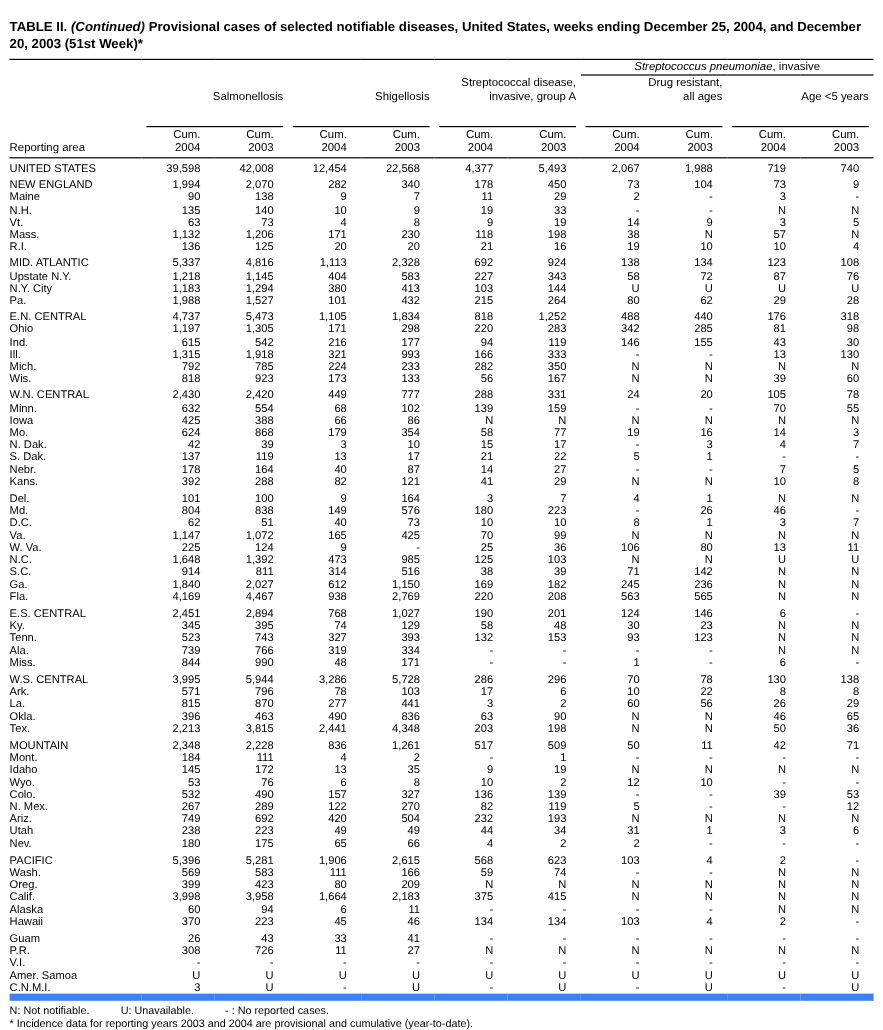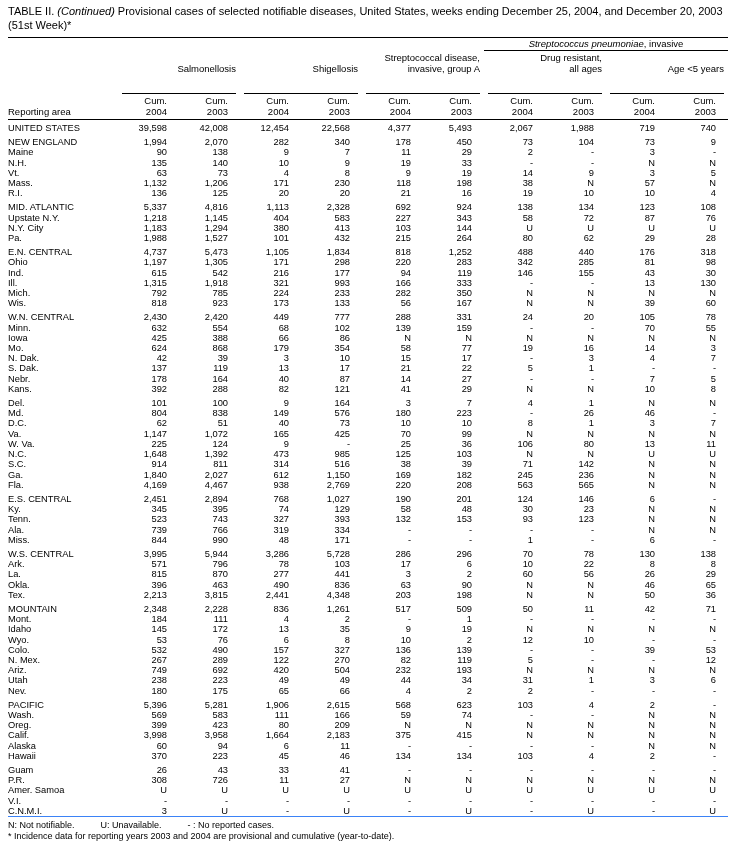--- a/index.html
+++ b/index.html
@@ -2,29 +2,29 @@
 <html><head>
 <meta charset="utf-8">
 <style>
   html, body { margin: 0; padding: 0; background: #fff; }
   body {
     width: 736px; min-height: 858px;
     font-family: "Liberation Sans", sans-serif;
     color: #000;
   }
   .page { padding: 5px 8px 0 8px; }
-  .title { font-size: 11px; font-weight: normal; line-height: 1.25; margin: 0 0 4px 0; }
+  .title { font-size: 11px; font-weight: bold; line-height: 1.25; margin: 12px 0 4px 0; }
   .title .ital { font-style: italic; }
 
   table {
     width: 100%;
     border-collapse: collapse;
     table-layout: fixed;
     border-top: 1px solid #000;
-    border-bottom: 1px solid #3b82f6;
+    border-bottom: 6px solid #3b82f6;
   }
   col.c-area { width: 110px; }
 
   th, td { margin: 0; padding: 0; font-weight: normal; }
   thead th { font-size: 9.5px; line-height: 10.5px; vertical-align: bottom; }
 
   .spanner { border-bottom: 1px solid #000; text-align: center; padding: 1px 0; }
   .spanner em { font-style: italic; }
 
   .grp-th { padding: 2px 4px 0 4px; }
@@ -931,44 +931,44 @@
           <td class="num">11</td>
           <td class="num">27</td>
           <td class="num">N</td>
           <td class="num">N</td>
           <td class="num">N</td>
           <td class="num">N</td>
           <td class="num">N</td>
           <td class="num">N</td>
         </tr>
         <tr>
+          <td class="area">V.I.</td>
+          <td class="num">-</td>
+          <td class="num">-</td>
+          <td class="num">-</td>
+          <td class="num">-</td>
+          <td class="num">-</td>
+          <td class="num">-</td>
+          <td class="num">-</td>
+          <td class="num">-</td>
+          <td class="num">-</td>
+          <td class="num">-</td>
+        </tr>
+        <tr>
           <td class="area">Amer. Samoa</td>
           <td class="num">U</td>
           <td class="num">U</td>
           <td class="num">U</td>
           <td class="num">U</td>
           <td class="num">U</td>
           <td class="num">U</td>
           <td class="num">U</td>
           <td class="num">U</td>
           <td class="num">U</td>
           <td class="num">U</td>
-        </tr>
-        <tr>
-          <td class="area">V.I.</td>
-          <td class="num">-</td>
-          <td class="num">-</td>
-          <td class="num">-</td>
-          <td class="num">-</td>
-          <td class="num">-</td>
-          <td class="num">-</td>
-          <td class="num">-</td>
-          <td class="num">-</td>
-          <td class="num">-</td>
-          <td class="num">-</td>
         </tr>
         <tr>
           <td class="area">C.N.M.I.</td>
           <td class="num">3</td>
           <td class="num">U</td>
           <td class="num">-</td>
           <td class="num">U</td>
           <td class="num">-</td>
           <td class="num">U</td>
           <td class="num">-</td>

